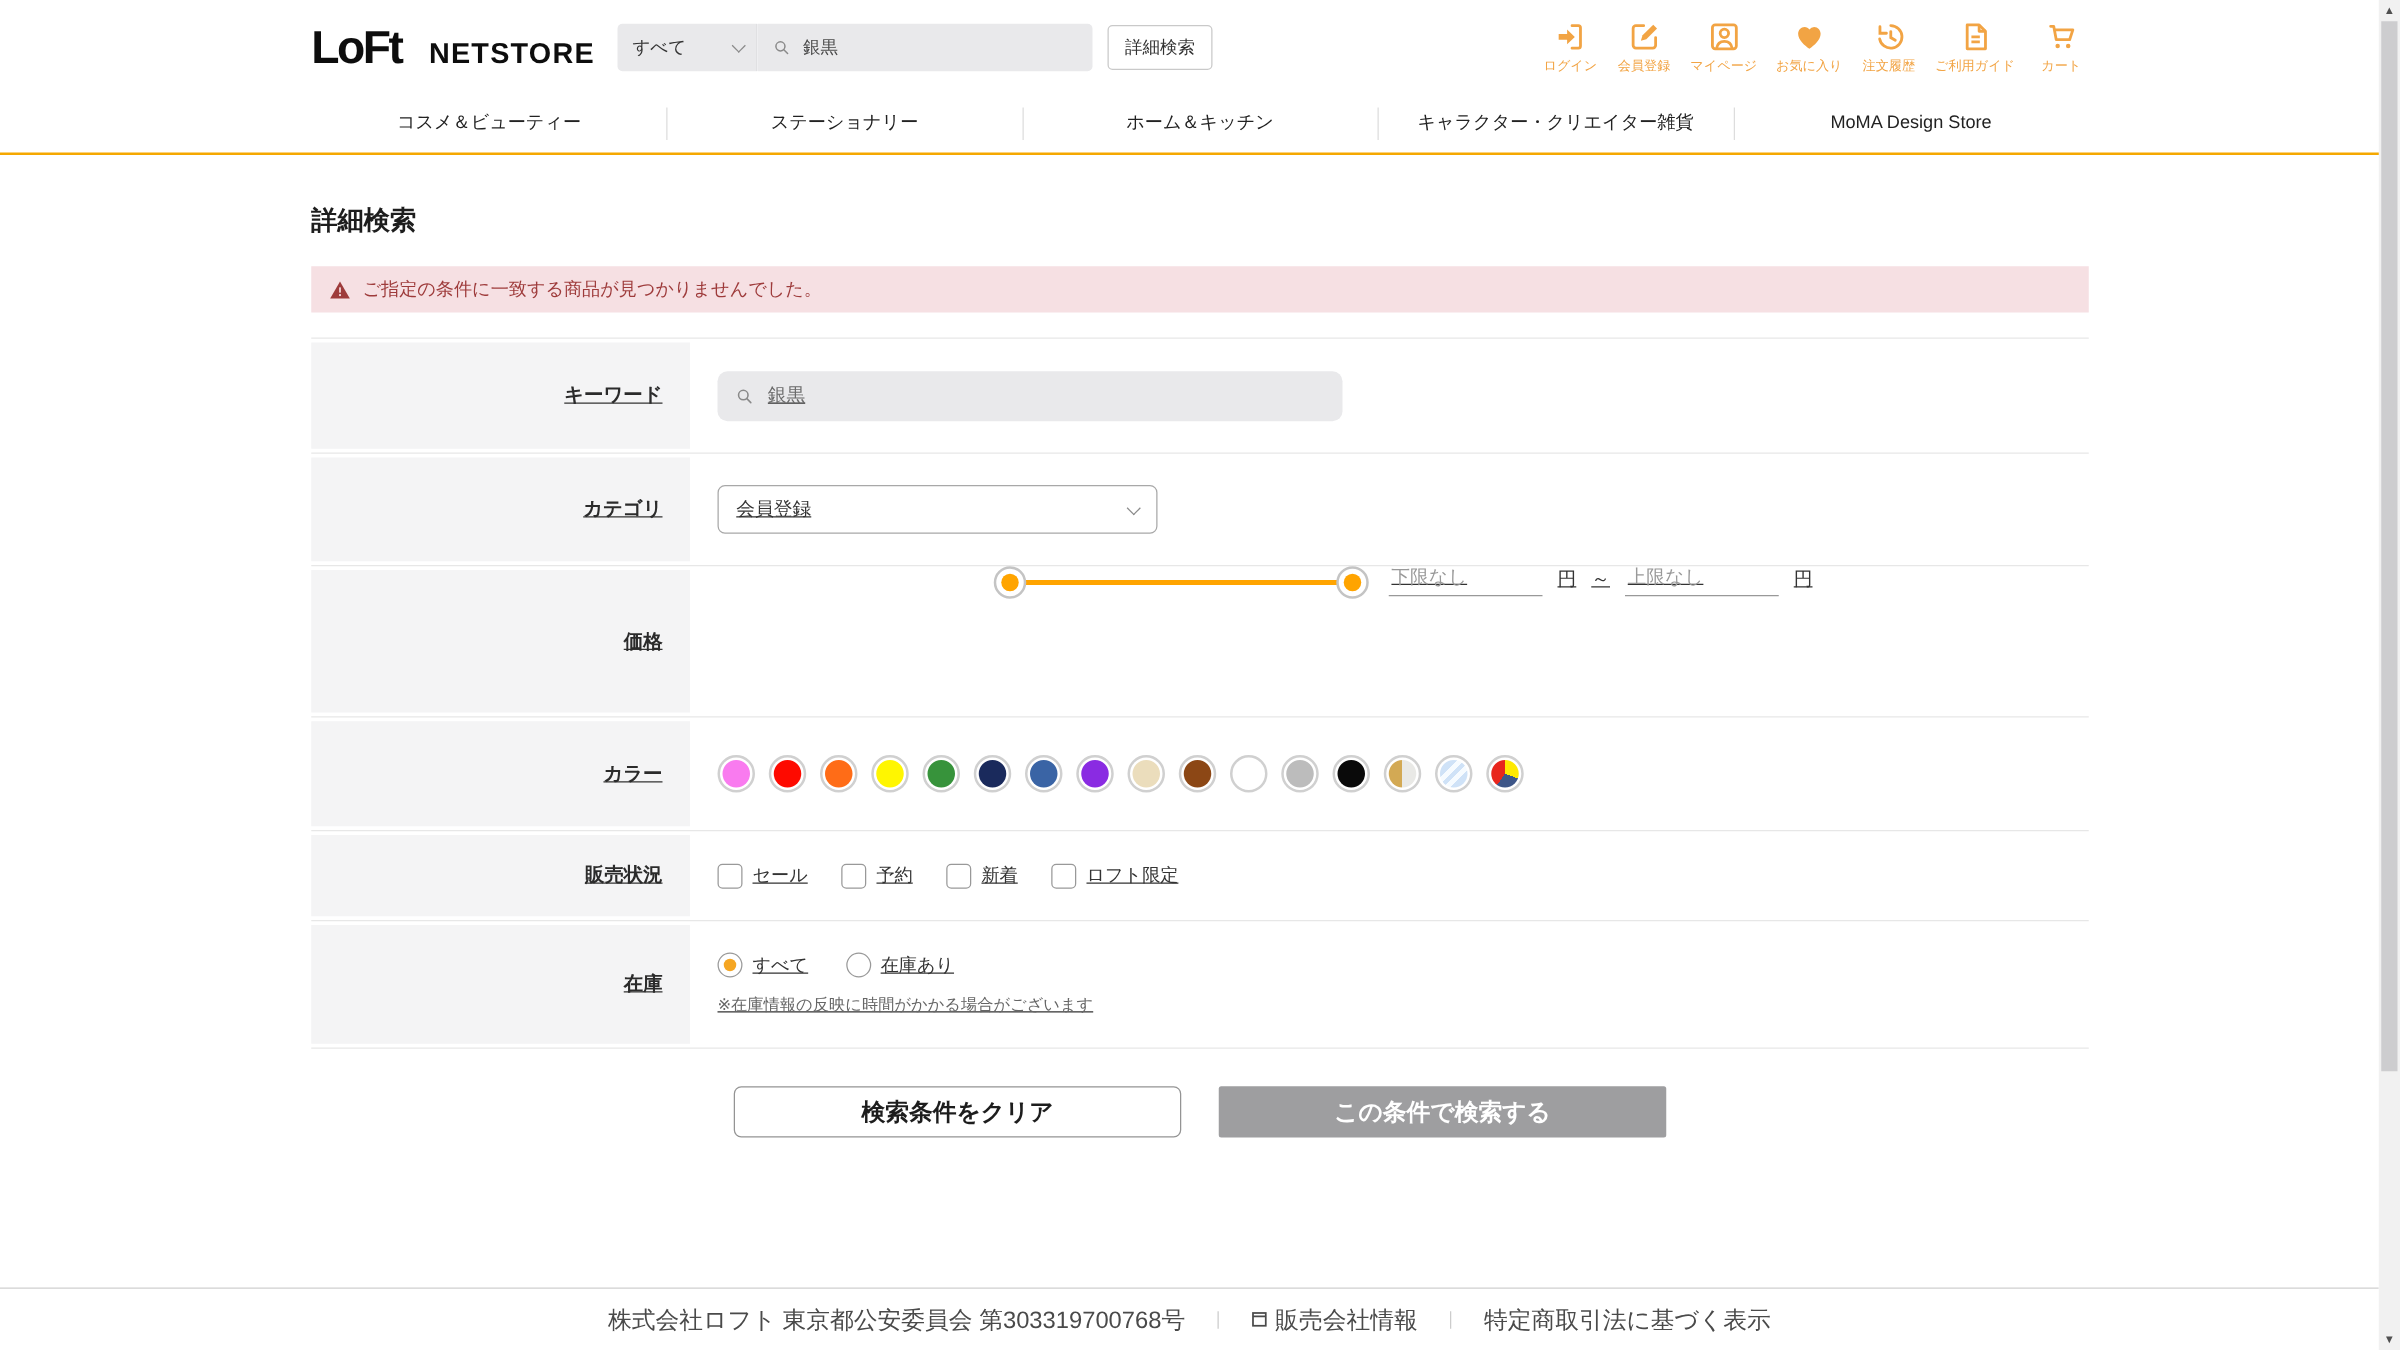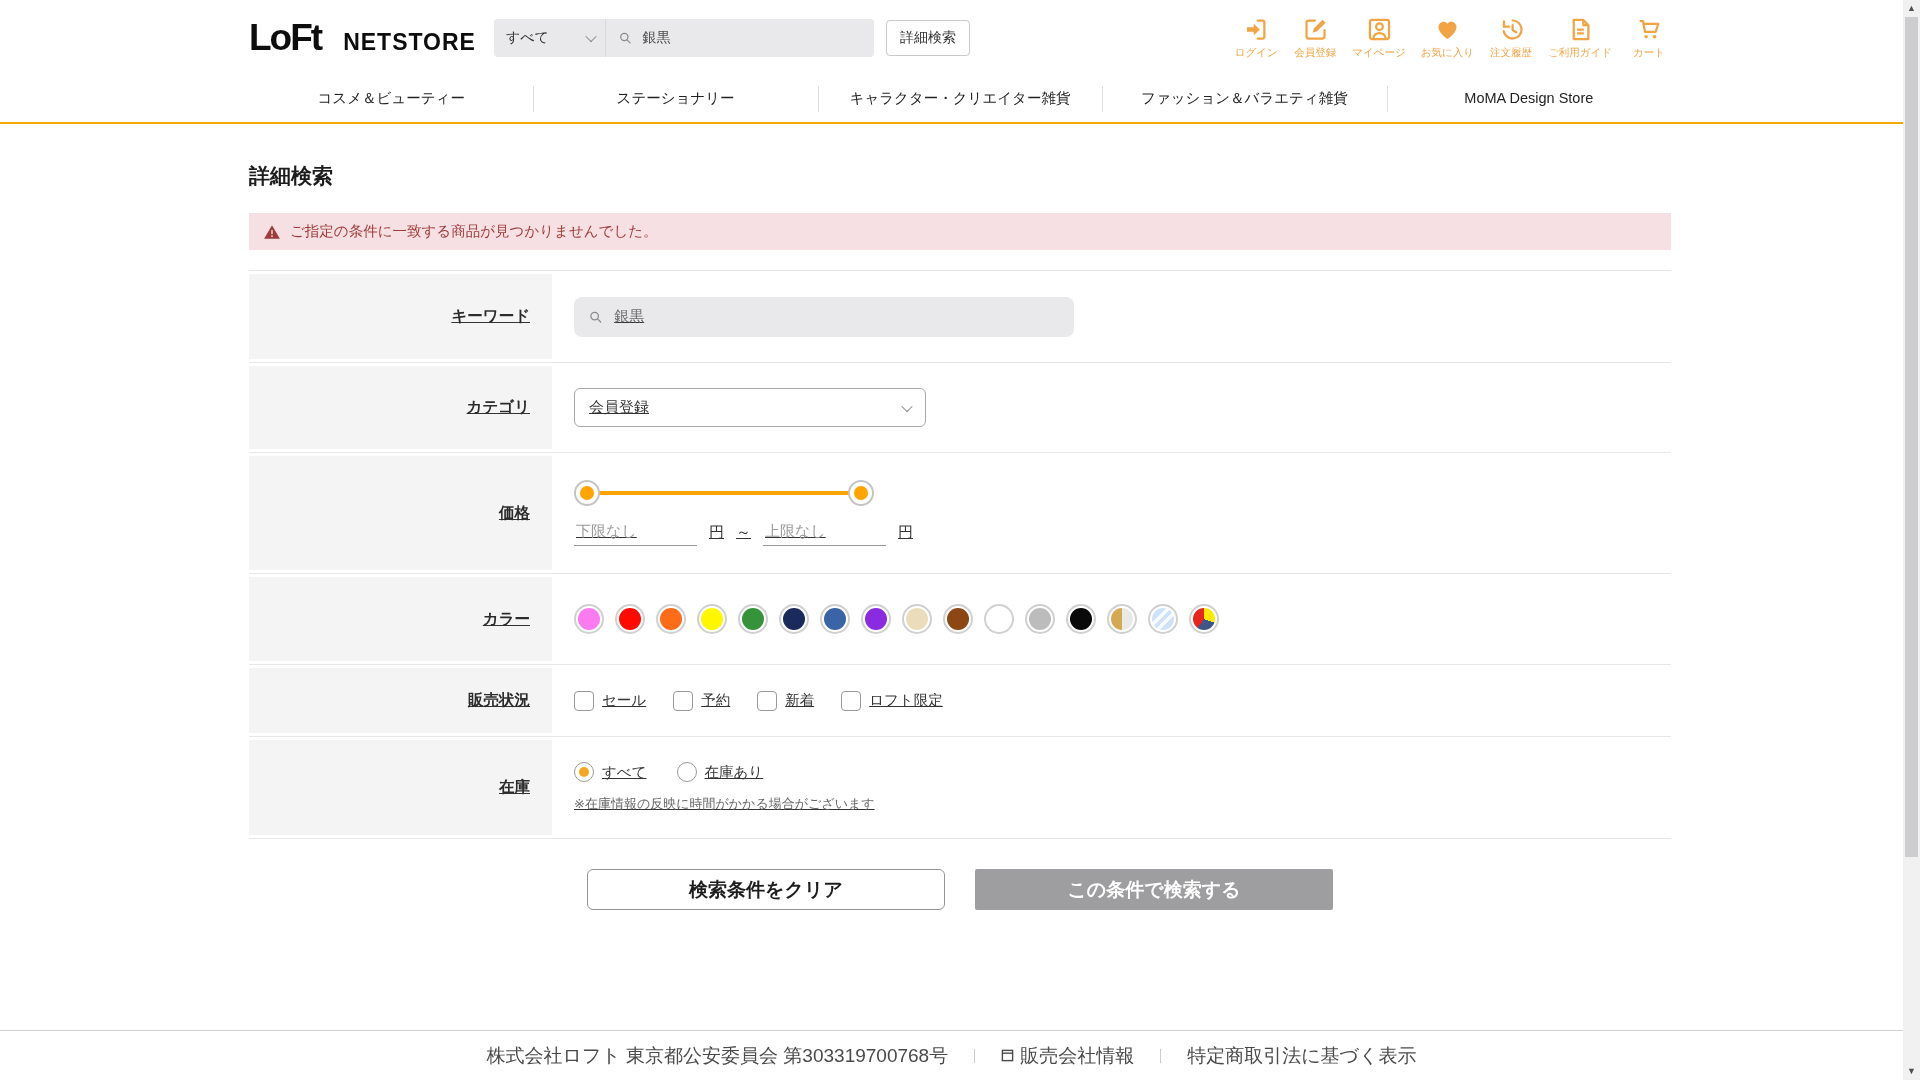--- a/index.html
+++ b/index.html
@@ -73,21 +73,21 @@
     width:500px; height:40px; background:#E9E9EB; border-radius:8px;
     display:flex; align-items:center; gap:9px; padding:0 14px;
   }
   .keyword-input-wrap input { border:none; background:transparent; outline:none; font-size:15px; color:#6b6b6b; width:100%; font-family:inherit; }
 
   .category-select {
     width:352px; height:39px; background:#fff; border:1px solid #a8a8a8; border-radius:6px;
     display:flex; align-items:center; padding:0 14px; font-size:15px; color:#333; cursor:pointer;
   }
 
-  .price-col { flex-direction:column; align-items:flex-start; justify-content:center; display:flex; gap:16px; }
+  .price-col { flex-direction:row; align-items:flex-start; justify-content:center; display:flex; gap:16px; }
   .slider { position:relative; width:300px; height:26px; }
   .slider-track { position:absolute; left:13px; right:13px; top:11px; height:4px; background:#FFA400; border-radius:2px; }
   .slider-handle {
     position:absolute; top:0; width:26px; height:26px; border-radius:50%; background:#fff;
     border:2px solid #C4C4C4; display:flex; align-items:center; justify-content:center; cursor:pointer;
   }
   .slider-handle::after { content:""; width:14px; height:14px; border-radius:50%; background:#FFA400; }
   .handle-min { left:0; } .handle-max { right:0; }
   .price-inputs { display:flex; align-items:flex-end; gap:12px; font-size:15px; color:#333; }
   .price-input {
@@ -213,22 +213,22 @@
         <span class="ql-label">カート</span>
       </div>
     </div>
   </div>
 </div>
 
 <div class="nav">
   <div class="container nav-inner">
     <div class="nav-item">コスメ＆ビューティー</div>
     <div class="nav-item">ステーショナリー</div>
+    <div class="nav-item">ホーム＆キッチン</div>
     <div class="nav-item">キャラクター・クリエイター雑貨</div>
-    <div class="nav-item">ファッション＆バラエティ雑貨</div>
     <div class="nav-item">MoMA Design Store</div>
   </div>
 </div>
 
 <div class="container">
   <div class="page-title">詳細検索</div>
 
   <div class="alert">
     <svg viewBox="0 0 24 24" width="18" height="18">
         <path d="M12 3 22.5 21H1.5Z" fill="#9E3B3B"></path>

